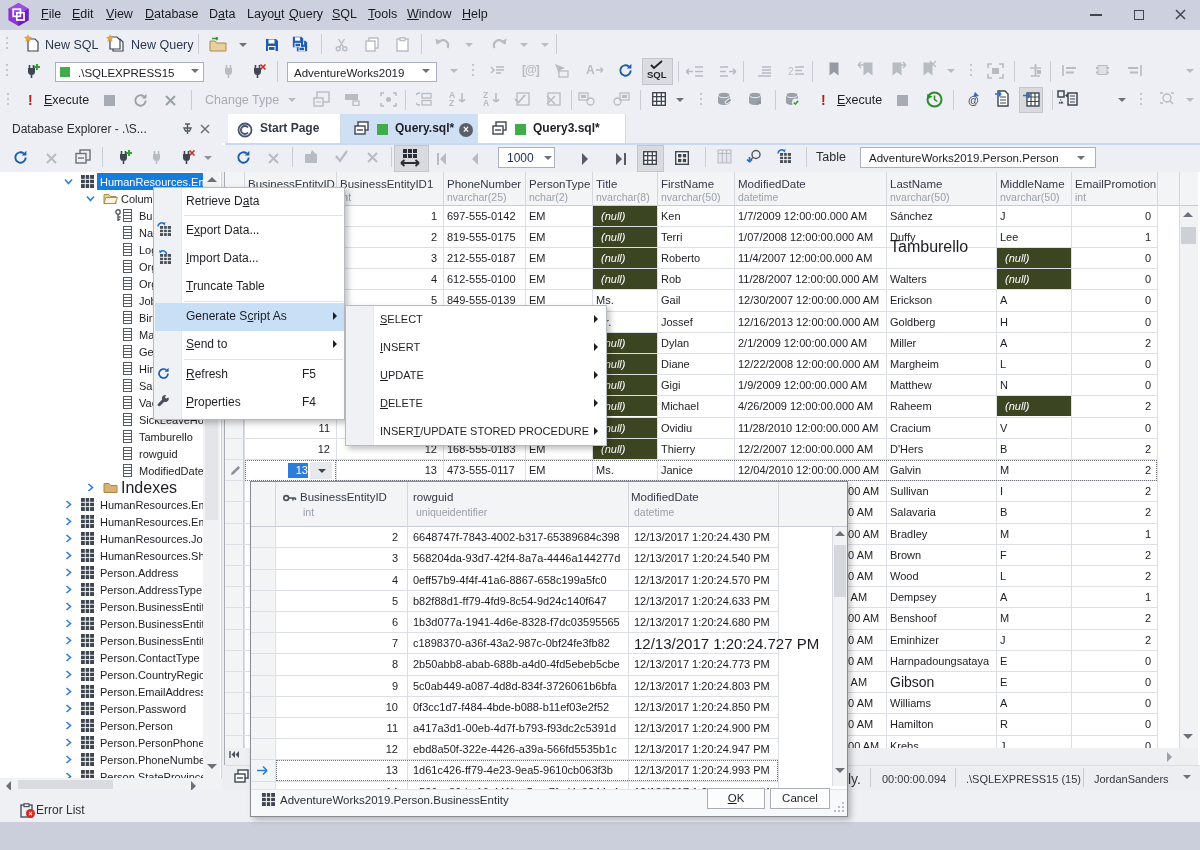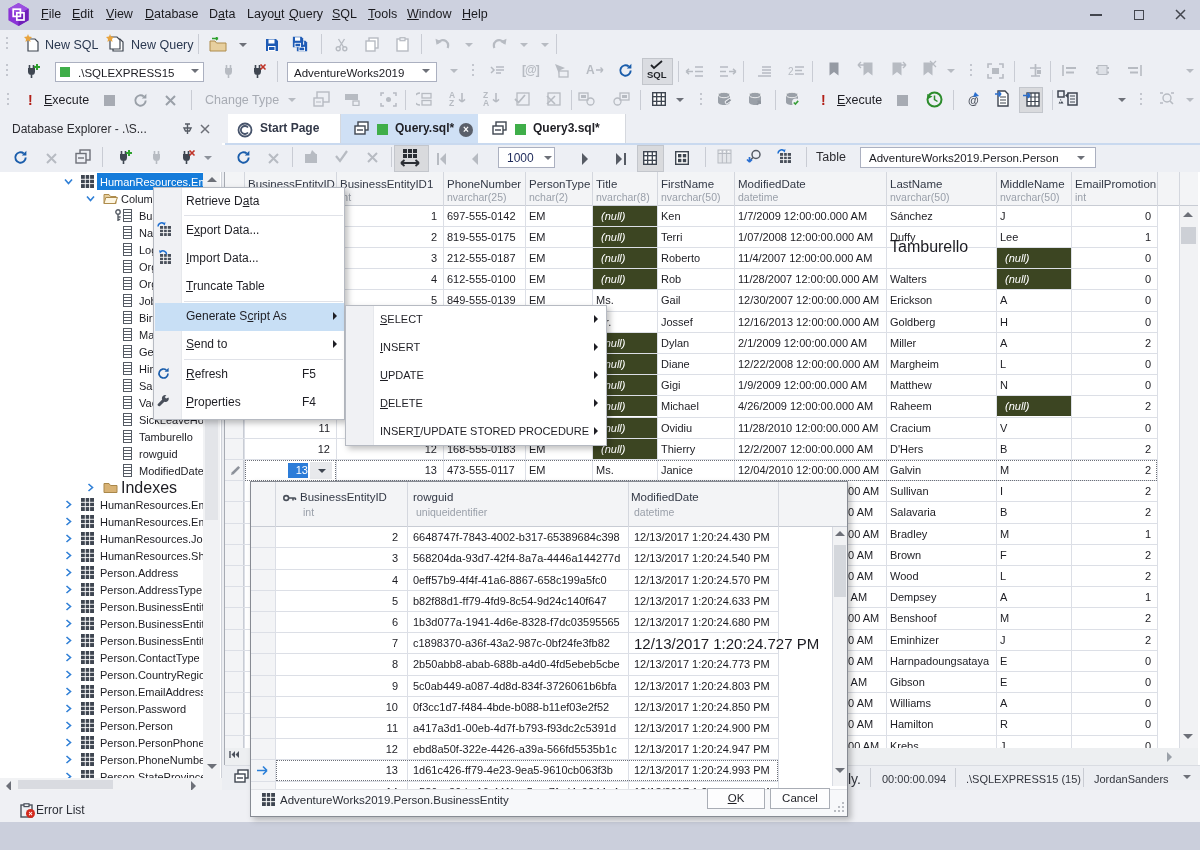--- a/index.html
+++ b/index.html
@@ -986,21 +986,21 @@
 <div style="position:absolute;left:665px;top:428.0px;font-size:11px;line-height:13px;white-space:pre;color:#1c1c22">Eminhizer</div>
 <div style="position:absolute;left:775px;top:428.0px;font-size:11px;line-height:13px;white-space:pre;color:#1c1c22">J</div>
 <div style="position:absolute;left:846px;top:428.0px;width:80px;text-align:right;font-size:11px;line-height:13px;white-space:pre;color:#1c1c22">2</div>
 <div style="position:absolute;left:0;top:465.4px;width:932px;height:1px;background:#dcdfe6"></div>
 <div style="position:absolute;left:513px;top:449.2px;font-size:11px;line-height:13px;white-space:pre;color:#1c1c22">1/19/2009 12:00:00.000 AM</div>
 <div style="position:absolute;left:665px;top:449.2px;font-size:11px;line-height:13px;white-space:pre;color:#1c1c22">Harnpadoungsataya</div>
 <div style="position:absolute;left:775px;top:449.2px;font-size:11px;line-height:13px;white-space:pre;color:#1c1c22">E</div>
 <div style="position:absolute;left:846px;top:449.2px;width:80px;text-align:right;font-size:11px;line-height:13px;white-space:pre;color:#1c1c22">0</div>
 <div style="position:absolute;left:0;top:486.59999999999997px;width:932px;height:1px;background:#dcdfe6"></div>
 <div style="position:absolute;left:513px;top:470.4px;font-size:11px;line-height:13px;white-space:pre;color:#1c1c22">1/9/2009 12:00:00.000 AM</div>
-<div style="position:absolute;left:665px;top:470.4px;font-size:11px;line-height:13px;white-space:pre;color:#1c1c22">Gibson</div>
+<div style="position:absolute;left:665px;top:470.4px;font-size:14px;line-height:13px;white-space:pre;color:#1c1c22">Gibson</div>
 <div style="position:absolute;left:775px;top:470.4px;font-size:11px;line-height:13px;white-space:pre;color:#1c1c22">E</div>
 <div style="position:absolute;left:846px;top:470.4px;width:80px;text-align:right;font-size:11px;line-height:13px;white-space:pre;color:#1c1c22">0</div>
 <div style="position:absolute;left:0;top:507.79999999999995px;width:932px;height:1px;background:#dcdfe6"></div>
 <div style="position:absolute;left:513px;top:491.59999999999997px;font-size:11px;line-height:13px;white-space:pre;color:#1c1c22">1/19/2009 12:00:00.000 AM</div>
 <div style="position:absolute;left:665px;top:491.59999999999997px;font-size:11px;line-height:13px;white-space:pre;color:#1c1c22">Williams</div>
 <div style="position:absolute;left:775px;top:491.59999999999997px;font-size:11px;line-height:13px;white-space:pre;color:#1c1c22">A</div>
 <div style="position:absolute;left:846px;top:491.59999999999997px;width:80px;text-align:right;font-size:11px;line-height:13px;white-space:pre;color:#1c1c22">0</div>
 <div style="position:absolute;left:0;top:529.0px;width:932px;height:1px;background:#dcdfe6"></div>
 <div style="position:absolute;left:513px;top:512.8px;font-size:11px;line-height:13px;white-space:pre;color:#1c1c22">1/19/2009 12:00:00.000 AM</div>
 <div style="position:absolute;left:665px;top:512.8px;font-size:11px;line-height:13px;white-space:pre;color:#1c1c22">Hamilton</div>

